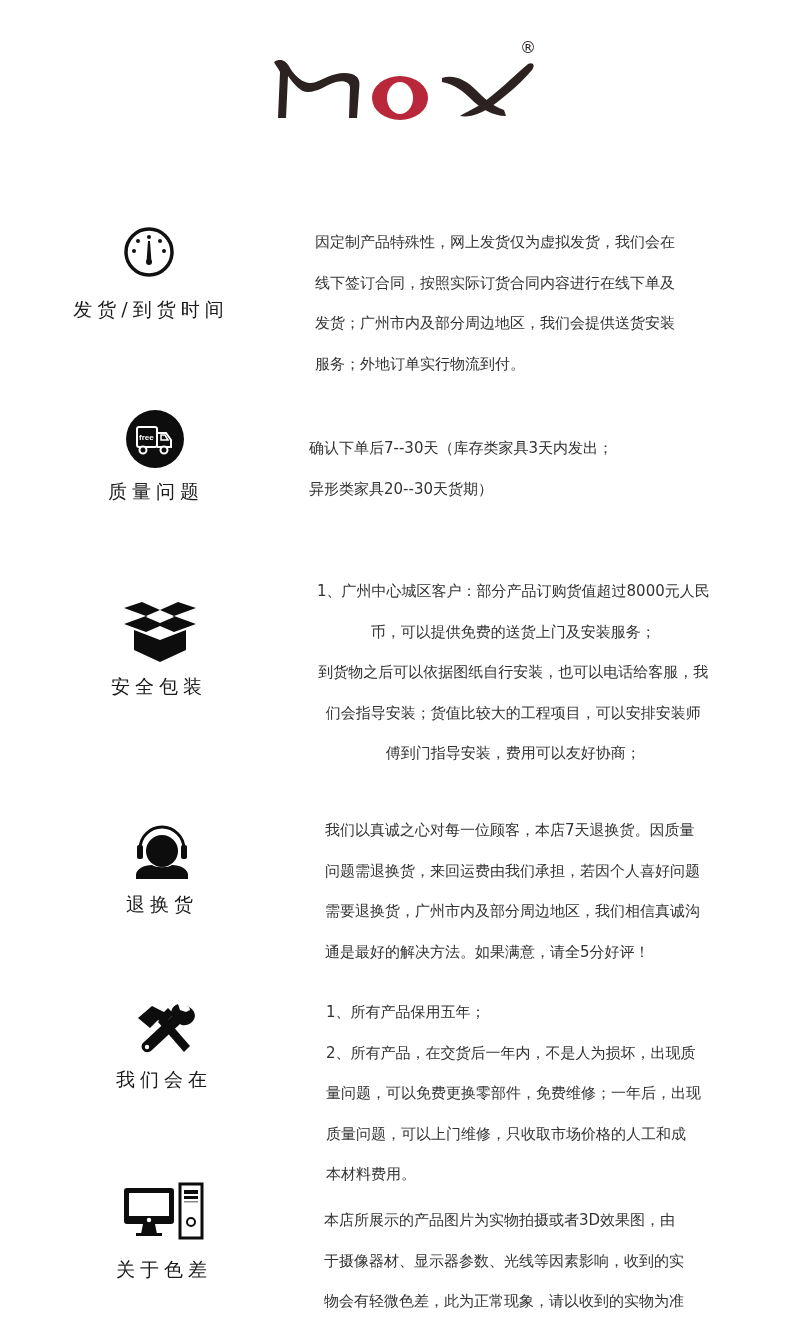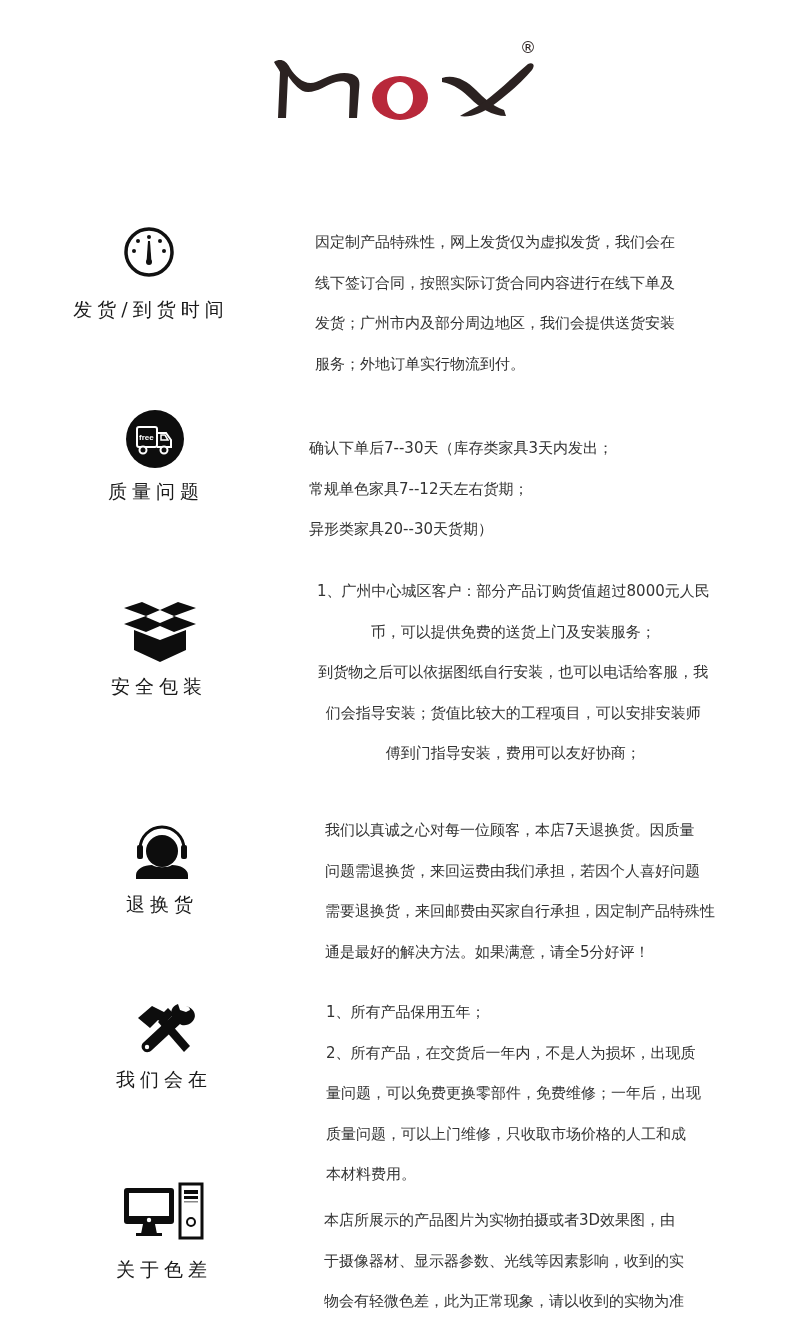--- a/index.html
+++ b/index.html
@@ -61,21 +61,20 @@
       <path d="M32 24 L41 24 L46 31 L46 38 L32 38" fill="none" stroke="#fff" stroke-width="2"></path>
       <path d="M36 26 L40 26 L43 31 L36 31 Z" fill="none" stroke="#fff" stroke-width="1.5"></path>
       <circle cx="18" cy="41" r="3.5" fill="#0d0d0d" stroke="#fff" stroke-width="2"></circle>
       <circle cx="39" cy="41" r="3.5" fill="#0d0d0d" stroke="#fff" stroke-width="2"></circle>
       <text x="14" y="31" font-size="8" font-weight="bold" fill="#fff" font-family="Liberation Sans, sans-serif">free</text>
     </svg>
   </div>
   <div class="label" style="left:61px; top:479px;">质量问题</div>
   <div class="text" style="left:297px; top:422px;">
     <p>确认下单后7--30天（库存类家具3天内发出；</p>
-    <p>常规单色家具7--12天左右货期；</p>
     <p>异形类家具20--30天货期）</p>
   </div>
 </div>
 
 <div class="section" style="top:0;">
   <div class="icon-wrap" style="left:120px; top:600px; width:80px; height:64px;">
     <svg width="80" height="64" viewBox="0 0 80 64">
       <path d="M4 8 L22 2 L40 10 L26 16 Z" fill="#0d0d0d"></path>
       <path d="M40 10 L58 2 L76 8 L54 16 Z" fill="#0d0d0d"></path>
       <path d="M4 24 L26 16 L40 22 L54 16 L76 24 L54 32 L40 26 L26 32 Z" fill="#0d0d0d"></path>
@@ -100,21 +99,21 @@
       <rect x="3" y="20" width="6" height="14" rx="2" fill="#0d0d0d"></rect>
       <rect x="47" y="20" width="6" height="14" rx="2" fill="#0d0d0d"></rect>
       <circle cx="28" cy="26" r="16" fill="#0d0d0d"></circle>
       <path d="M2 54 L2 50 C2 44 10 40 18 40 C22 43 34 43 38 40 C46 40 54 44 54 50 L54 54 Z" fill="#0d0d0d"></path>
     </svg>
   </div>
   <div class="label" style="left:67px; top:892px;text-align:center;">退换货</div>
   <div class="text" style="left:313px; top:804px;">
     <p>我们以真诚之心对每一位顾客，本店7天退换货。因质量</p>
     <p>问题需退换货，来回运费由我们承担，若因个人喜好问题</p>
-    <p>需要退换货，来回邮费由买家自行承担，因定制产品特殊性</p>
+    <p>需要退换货，广州市内及部分周边地区，我们相信真诚沟</p>
     <p>通是最好的解决方法。如果满意，请全5分好评！</p>
   </div>
 </div>
 
 <div class="section" style="top:0;">
   <div class="icon-wrap" style="left:134px; top:1002px; width:64px; height:54px;">
     <svg width="64" height="54" viewBox="0 0 64 54">
 
       <path d="M4 16 L18 4 L30 10 L34 6 L40 12 L30 22 L24 18 L16 26 Z" fill="#0d0d0d"></path>
 

